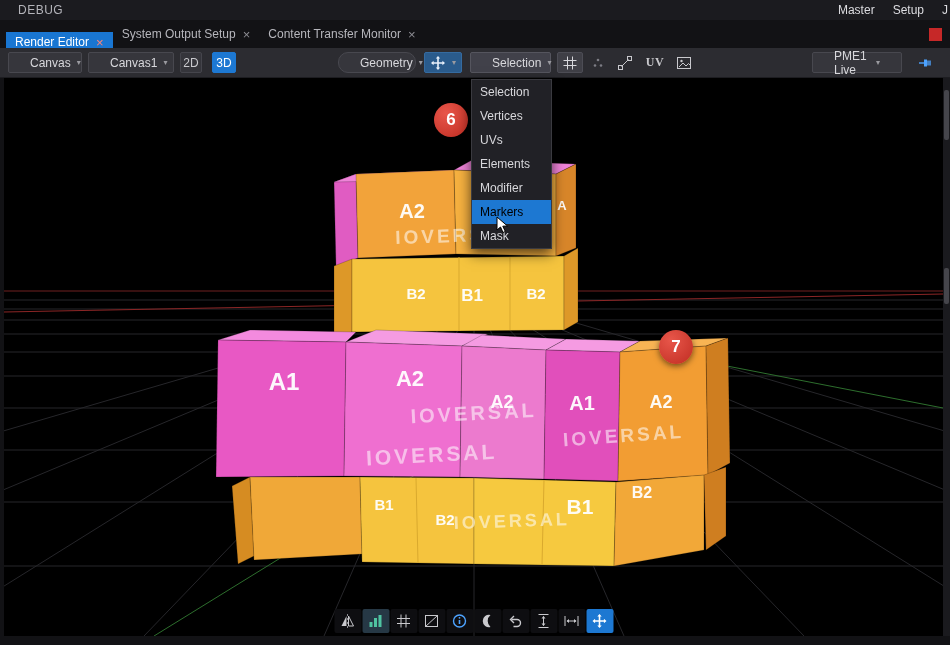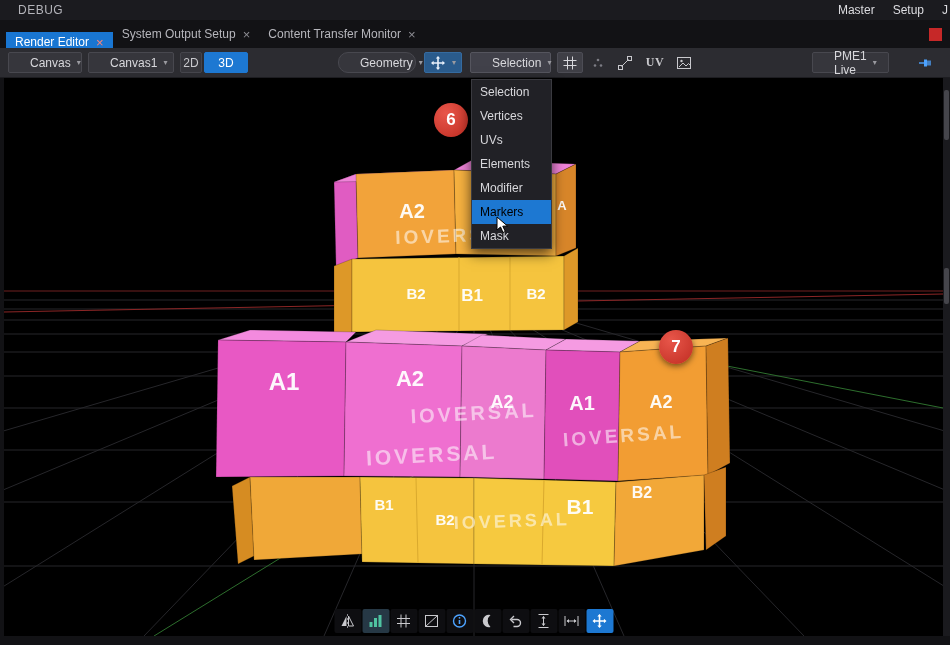--- a/index.html
+++ b/index.html
@@ -105,21 +105,21 @@
   <div class="toolbar">
     <div class="select" style="left:8px;width:74px;">
       <span>Canvas</span>
       <span class="caret">▾</span>
     </div>
     <div class="select" style="left:88px;width:86px;">
       <span>Canvas1</span>
       <span class="caret">▾</span>
     </div>
     <div class="tbtn dark" style="left:180px;width:22px;">2D</div>
-    <div class="tbtn blue" style="left:204px;width:44px;">3D</div>
+    <div class="tbtn blue" style="left:212px;width:24px;">3D</div>
 
     <div class="select" style="left:338px;width:78px;border-radius:10px;">
       <span>Geometry</span>
       <span class="caret">▾</span>
     </div>
 
     <div class="tbtn bluish" style="left:424px;width:38px;">
       <svg width="16" height="16" viewBox="0 0 16 16">
         <path d="M8 1l2.2 2.6H8.8v3.6h3.6V5.8L15 8l-2.6 2.2V8.8H8.8v3.6h1.4L8 15l-2.2-2.6h1.4V8.8H3.6v1.4L1 8l2.6-2.2v1.4h3.6V3.6H5.8z" fill="#e8f0fa"></path>
       </svg>
@@ -154,21 +154,21 @@
       <span class="uv-text">UV</span>
     </div>
     <div class="tbtn" style="left:671px;width:26px;">
       <svg width="16" height="16" viewBox="0 0 16 16">
         <rect x="1.5" y="2.5" width="13" height="11" fill="none" stroke="#c9c9cd"></rect>
         <circle cx="5.5" cy="6" r="1.2" fill="#c9c9cd"></circle>
         <path d="M3 12l4-4 3 3 2.5-2.5 2 2" fill="none" stroke="#c9c9cd"></path>
       </svg>
     </div>
 
-    <div class="select" style="left:812px;width:77px;">
+    <div class="select" style="left:812px;width:90px;">
       <span>PME1 Live</span>
       <span class="caret">▾</span>
     </div>
     <div class="tbtn" style="left:912px;width:26px;">
       <svg width="16" height="16" viewBox="0 0 16 16">
         <path d="M2 8h5" stroke="#4da3ff" stroke-width="1.4" fill="none"></path>
         <rect x="7" y="4.5" width="3" height="7" fill="#4da3ff"></rect>
         <rect x="10" y="5.5" width="4" height="5" fill="#4da3ff" opacity=".7"></rect>
       </svg>
     </div>

